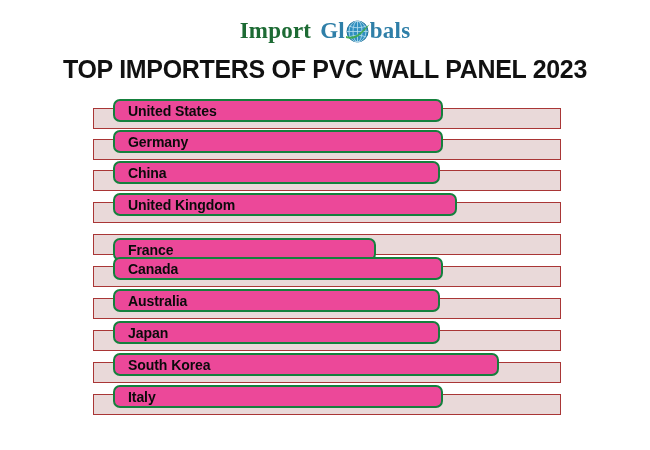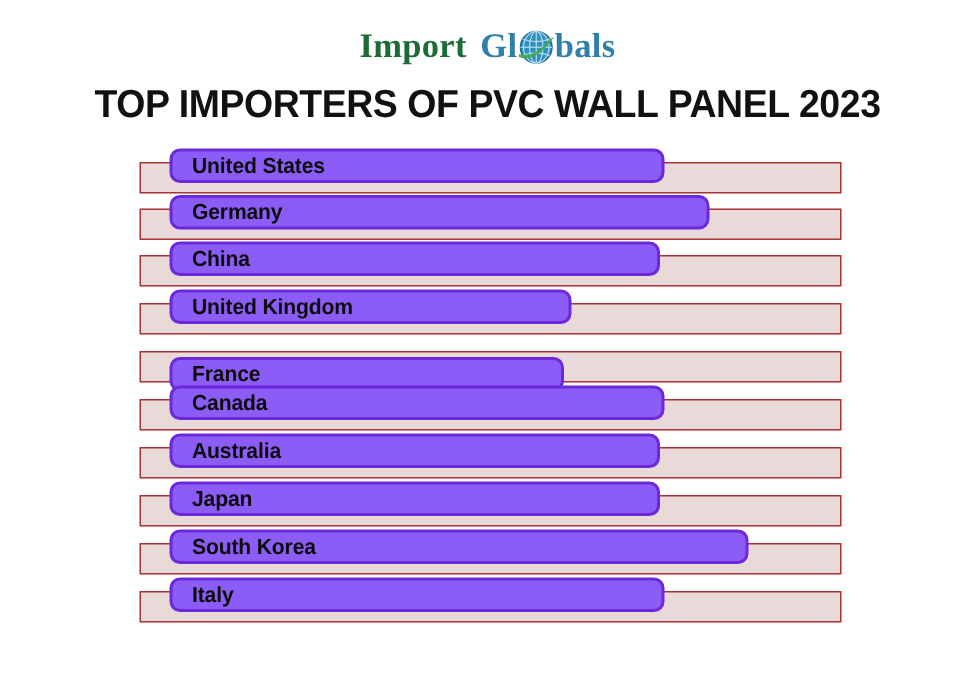--- a/index.html
+++ b/index.html
@@ -108,22 +108,22 @@
     border: 1.5px solid #a93636;
     box-sizing: border-box;
   }
 
   
   .label-plate {
     position: absolute;
     left: 113px;
     top: 0px;
     height: 23px;
-    background: #8b5cf6;
-    border: 2px solid #6d28d9;
+    background: #ec4899;
+    border: 2px solid #15803d;
     border-radius: 7px;
     box-sizing: border-box;
     display: flex;
     align-items: center;
     padding-left: 13px;
   }
   .label-text {
     font-family: "Liberation Sans", sans-serif;
     font-weight: 700;
     font-size: 14.5px;
@@ -167,35 +167,35 @@
 
     <div class="row" style="top:0px;">
       <div class="bar" style="width:468px;"></div>
       <div class="label-plate" style="width:330px;">
         <span class="label-text">United States</span>
       </div>
     </div>
 
     <div class="row" style="top:31px;">
       <div class="bar" style="width:468px;"></div>
-      <div class="label-plate" style="width:360px;">
+      <div class="label-plate" style="width:330px;">
         <span class="label-text">Germany</span>
       </div>
     </div>
 
     <div class="row" style="top:62px;padding-left:28px;">
       <div class="bar" style="width:468px;"></div>
       <div class="label-plate" style="width:327px;">
         <span class="label-text">China</span>
       </div>
     </div>
 
     <div class="row" style="top:94px;">
       <div class="bar" style="width:468px;"></div>
-      <div class="label-plate" style="width:268px;">
+      <div class="label-plate" style="width:344px;">
         <span class="label-text">United Kingdom</span>
       </div>
     </div>
 
     <div class="row" style="top:126px;">
       <div class="bar" style="width:468px;"></div>
       <div class="label-plate" style="width:263px;margin-top:13px;">
         <span class="label-text">France</span>
       </div>
     </div>

